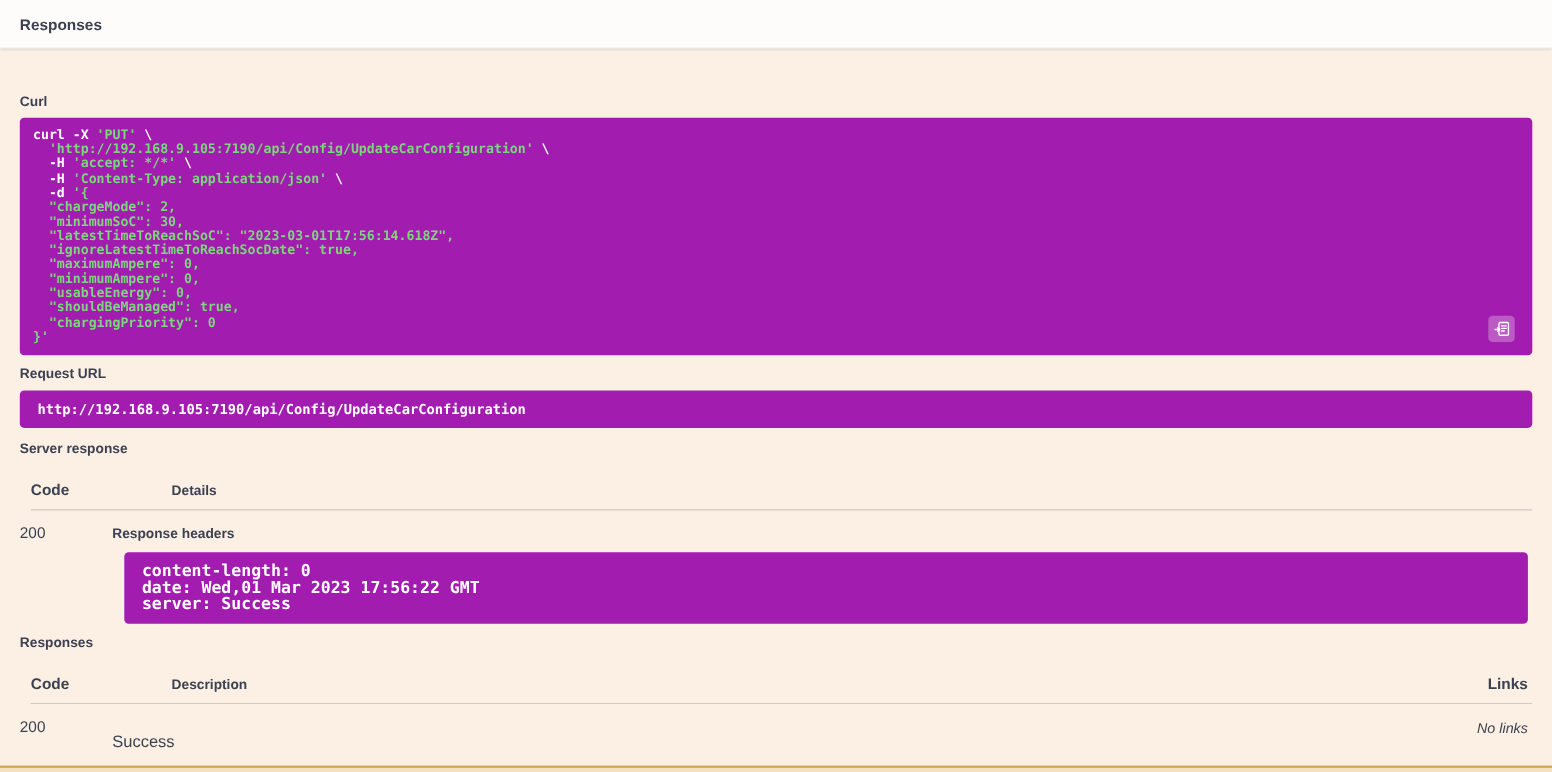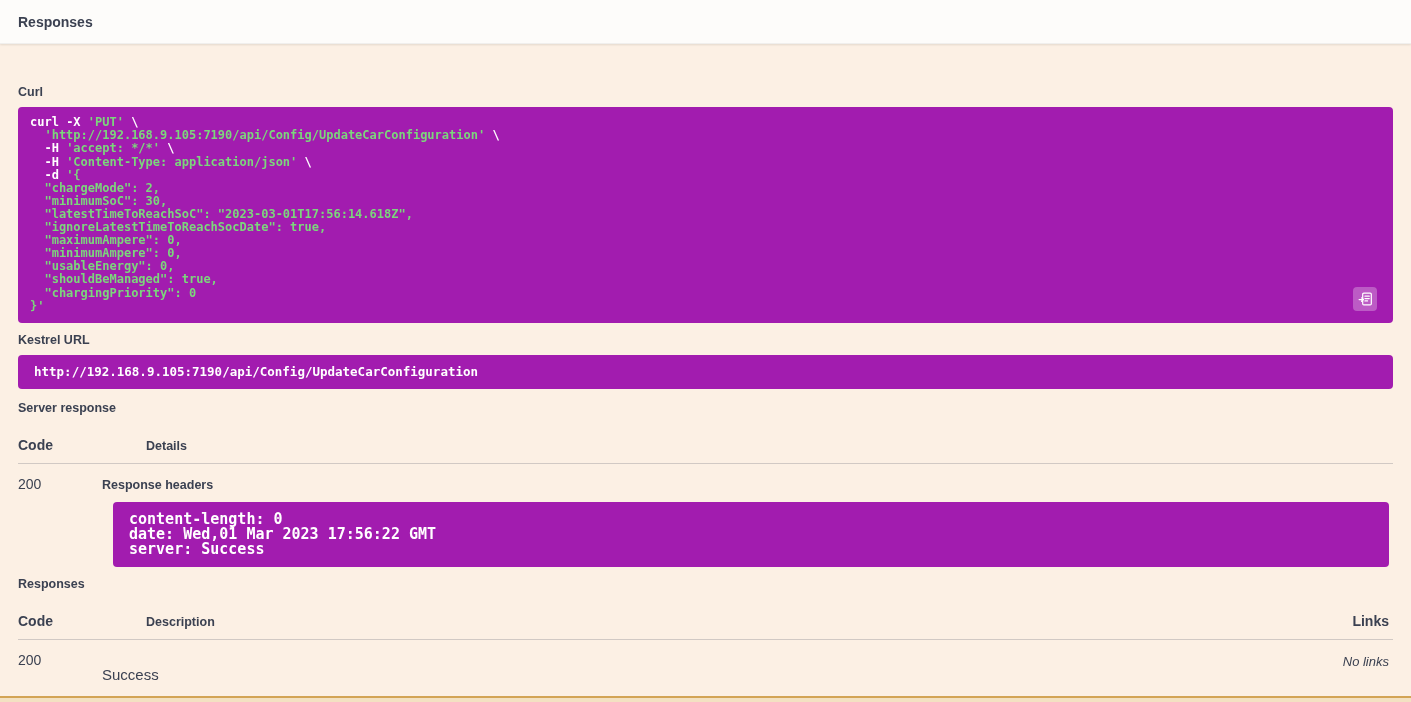--- a/index.html
+++ b/index.html
@@ -96,20 +96,21 @@
   }
 
   
   .resp-table { width: 100%; }
   .resp-table .thead {
     display: grid;
     grid-template-columns: 84px 1fr auto;
     align-items: baseline;
     padding: 14px 4px 10px 0;
     border-bottom: 1px solid rgba(59,65,81,.22);
+    margin-left: 10px;
   }
   .col-code-h  { font-size: 14px;   font-weight: 700; }
   .col-det-h   { font-size: 12.5px; font-weight: 700; padding-left: 44px; }
   .col-links-h { font-size: 14px;   font-weight: 700; text-align: right; }
 
   .resp-table .trow {
     display: grid;
     grid-template-columns: 84px 1fr auto;
     padding: 12px 4px 0 0;
   }
@@ -183,21 +184,21 @@
             <rect x="5" y="1.8" width="9.2" height="12.4" rx="1.2"></rect>
             <line x1="7.4" y1="5" x2="12" y2="5"></line>
             <line x1="7.4" y1="7.5" x2="12" y2="7.5"></line>
             <line x1="7.4" y1="10" x2="10.2" y2="10"></line>
             <path d="M1.2 8.6 H5.6 M3.8 6.8 L5.8 8.6 L3.8 10.4"></path>
           </svg>
         </span>
       </button>
     </div>
 
-    <div class="block-label">Kestrel URL</div>
+    <div class="block-label">Request URL</div>
     <div class="code-block request-url-block">
       <span>http://192.168.9.105:7190/api/Config/UpdateCarConfiguration</span>
     </div>
 
     <div class="block-label">Server response</div>
     <div class="resp-table">
       <div class="thead">
         <div class="col-code-h">Code</div>
         <div class="col-det-h">Details</div>
         <div></div>

